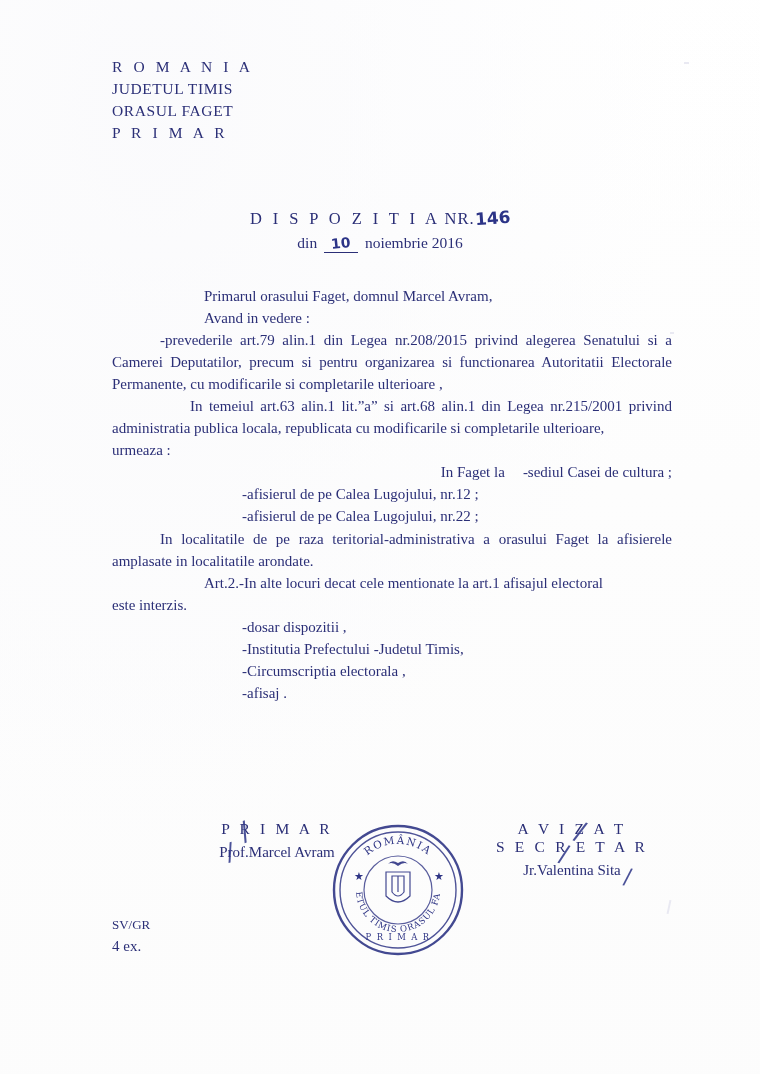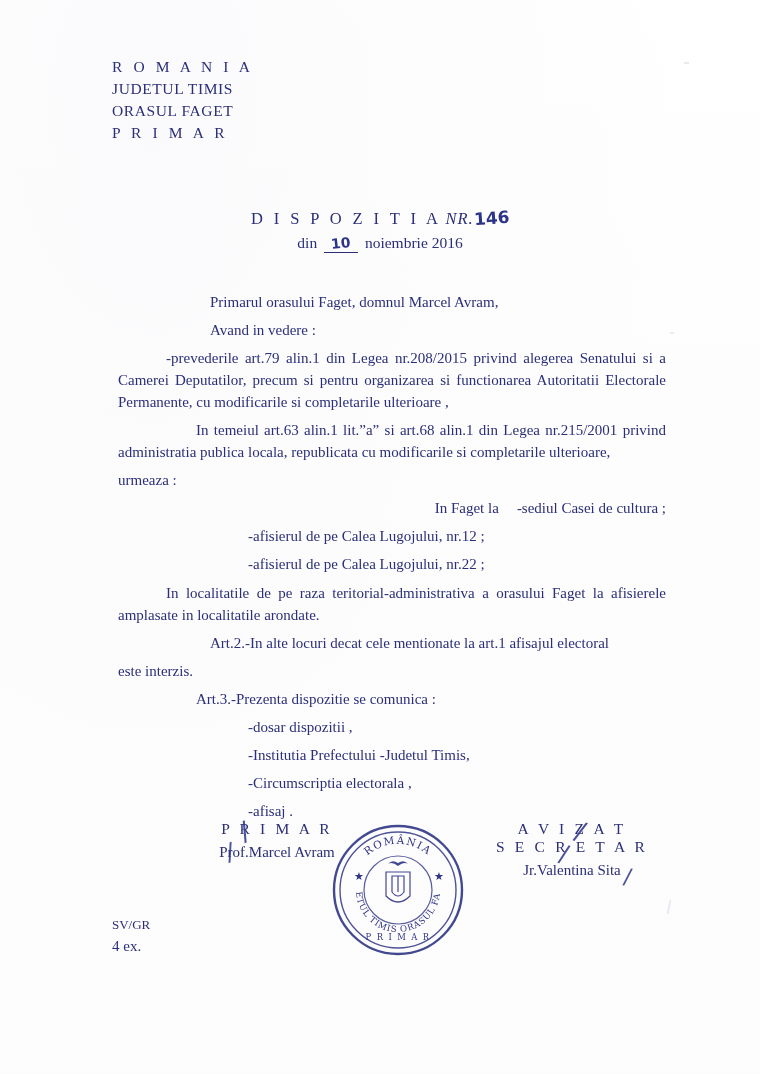--- a/index.html
+++ b/index.html
@@ -51,21 +51,20 @@
     right: 0;
     top: 208px;
     text-align: center;
     font-size: 16.5px;
   }
   .title-row .disp {
     letter-spacing: 3.4px;
   }
   .title-row .nr {
     letter-spacing: 1px;
-    font-style: italic;
   }
   .hand {
     font-family: "DejaVu Sans", sans-serif;
     font-size: 17px;
     color: #2c3487;
     font-weight: 600;
     transform: rotate(-4deg);
     display: inline-block;
   }
   .date-row {
@@ -93,21 +92,21 @@
   .body {
     position: absolute;
     left: 112px;
     top: 285px;
     width: 560px;
     font-size: 15px;
     line-height: 1.47;
     text-align: justify;
   }
   .body p {
-    margin: 6px;
+    margin: 0;
   }
   .indent1 { text-indent: 92px; }
   .indent2 { text-indent: 78px; }
   .indent-small { text-indent: 48px; }
   .nojust { text-align: left; }
 
   .dispune {
     text-align: center;
     letter-spacing: 3.4px;
     font-size: 16px;
@@ -220,21 +219,20 @@
       <span>In Faget la</span><span class="gap"></span><span>-sediul Casei de cultura ;</span>
     </p>
     <p class="listline">-afisierul de pe Calea Lugojului, nr.12 ;</p>
     <p class="listline">-afisierul de pe Calea Lugojului, nr.22 ;</p>
 
     <p class="indent-small">In  localitatile  de  pe  raza  teritorial-administrativa  a  orasului  Faget  la afisierele amplasate in  localitatile arondate.</p>
 
     <p class="indent1 nojust">Art.2.-In alte locuri decat cele mentionate la art.1 afisajul electoral</p>
     <p class="nojust">este interzis.</p>
 
-    <p class="indent2 nojust">Art.3.-Prezenta dispozitie se comunica :</p>
     <p class="listline">-dosar dispozitii ,</p>
     <p class="listline">-Institutia Prefectului -Judetul Timis,</p>
     <p class="listline">-Circumscriptia electorala ,</p>
     <p class="listline">-afisaj .</p>
   </div>
 
   <div class="sig ink">
     <div class="sig-col sig-left">
       <div class="sig-title">P R I M A R</div>
       <div class="sig-name">Prof.Marcel Avram</div>

